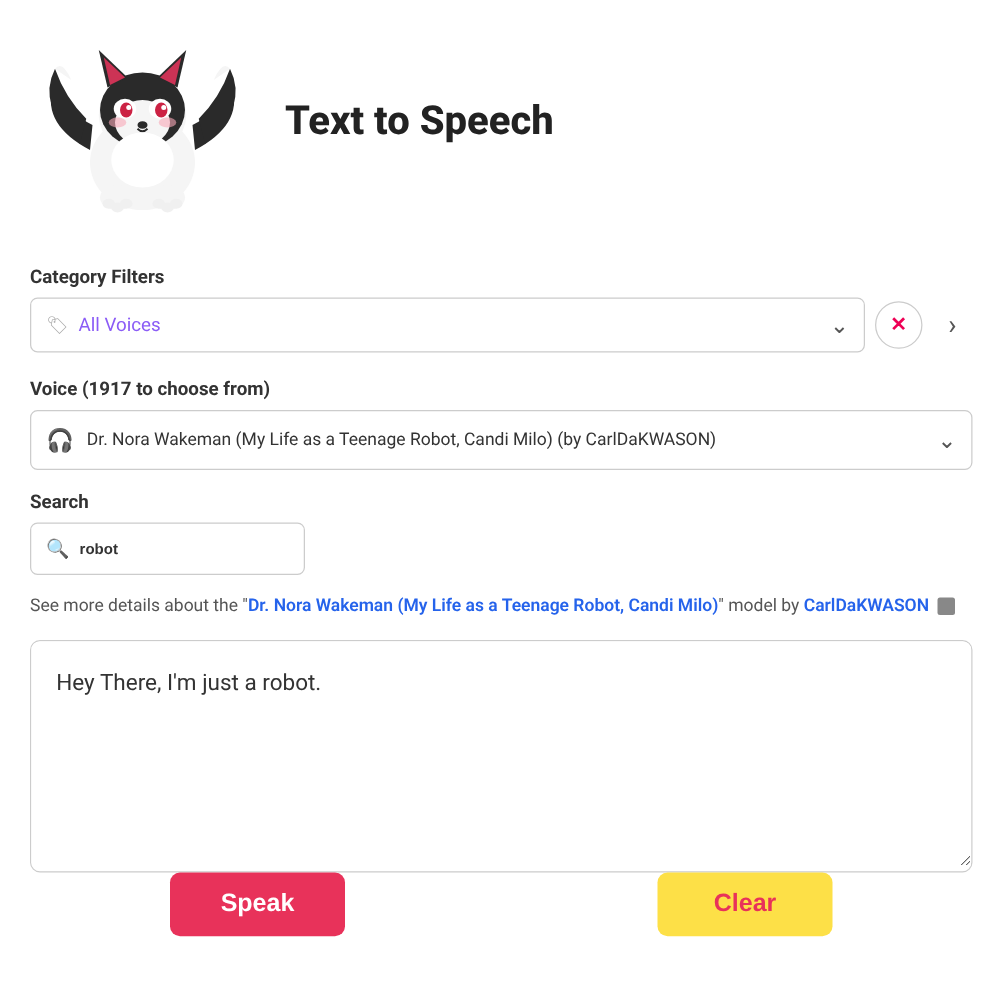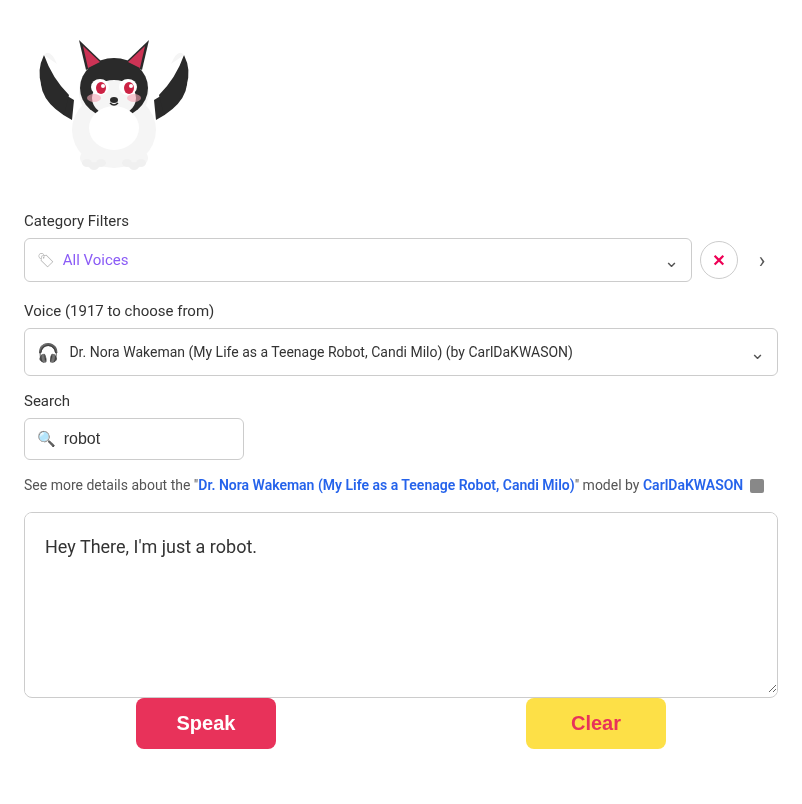--- a/index.html
+++ b/index.html
@@ -34,21 +34,21 @@
       font-size: 16px;
       color: #555;
       line-height: 1.5;
     }
     .header-text p strong {
       font-weight: 700;
       color: #222;
     }
     .section-label {
       font-size: 15px;
-      font-weight: 400;
+      font-weight: 700;
       color: #333;
       margin-bottom: 8px;
     }
     .category-row {
       display: flex;
       align-items: center;
       gap: 8px;
       margin-bottom: 20px;
     }
     .select-wrapper {
@@ -141,24 +141,25 @@
       width: 220px;
     }
     .search-icon {
       color: #aaa;
       margin-right: 8px;
       font-size: 15px;
     }
     .search-input {
       border: none;
       outline: none;
-      font-size: 16px;
+      font-size: 12px;
       color: #333;
       width: 100%;
       background: transparent;
+      font-weight: bold;
     }
     .details-text {
       font-size: 14px;
       color: #555;
       margin-bottom: 16px;
       line-height: 1.6;
     }
     .details-text a {
       color: #2563eb;
       text-decoration: none;
@@ -290,20 +291,21 @@
 
         <ellipse cx="63" cy="143" rx="5" ry="4" fill="#f0f0f0"></ellipse>
         <ellipse cx="70" cy="146" rx="5" ry="4" fill="#f0f0f0"></ellipse>
         <ellipse cx="77" cy="143" rx="5" ry="4" fill="#f0f0f0"></ellipse>
         <ellipse cx="103" cy="143" rx="5" ry="4" fill="#f0f0f0"></ellipse>
         <ellipse cx="110" cy="146" rx="5" ry="4" fill="#f0f0f0"></ellipse>
         <ellipse cx="117" cy="143" rx="5" ry="4" fill="#f0f0f0"></ellipse>
       </svg>
     </div>
     <div class="header-text">
+      <h1>Text to Speech</h1>
     </div>
   </div>
 
   <div>
     <div class="section-label">Category Filters</div>
     <div class="category-row">
       <div class="select-wrapper">
         <span class="tag-icon">🏷</span>
         <span class="select-value">All Voices</span>
         <span class="dropdown-arrow">⌄</span>

